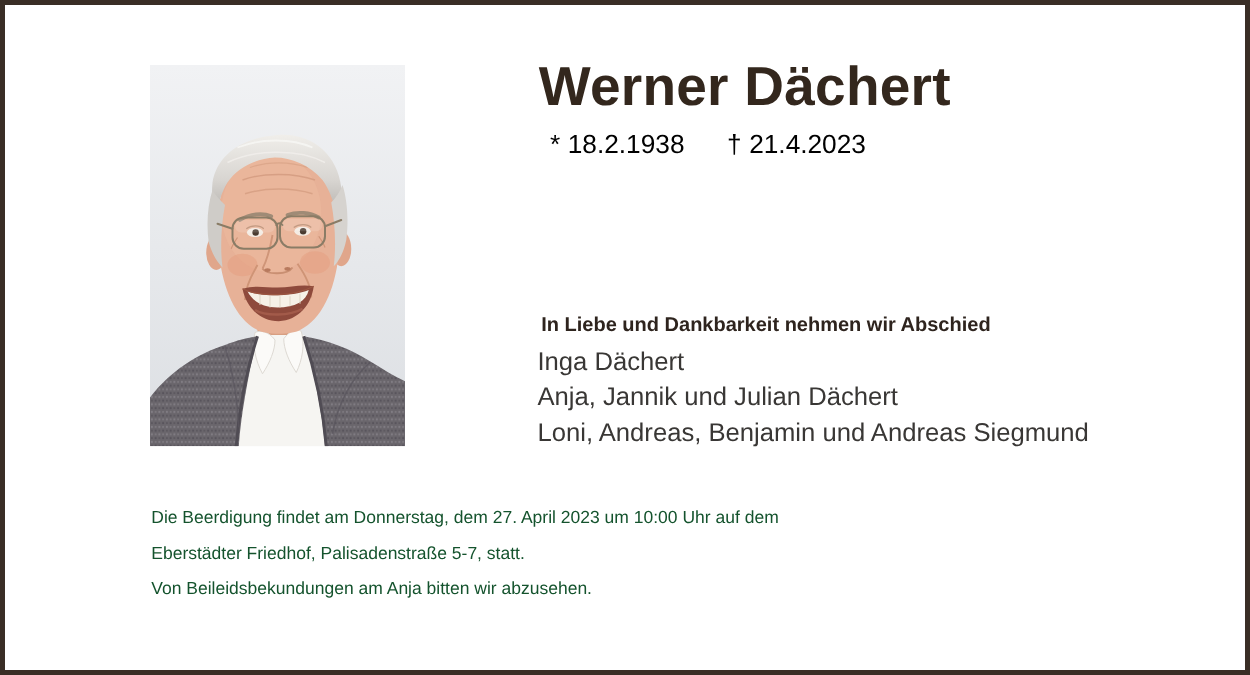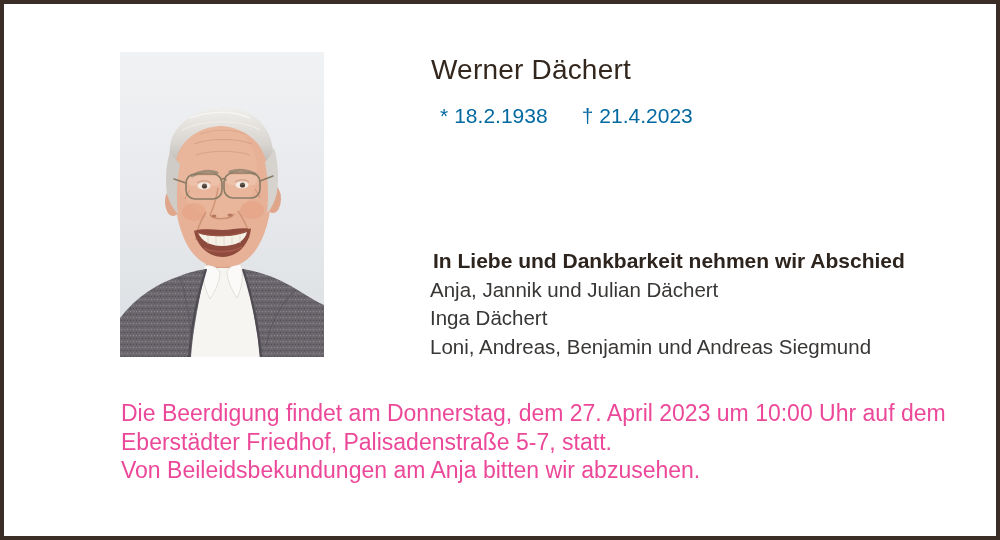--- a/index.html
+++ b/index.html
@@ -11,42 +11,42 @@
     border:4px solid #3a2e26;
     font-family:"Liberation Sans", sans-serif;
     overflow:hidden;
   }
   .photo{
     position:absolute;left:116px;top:48px;width:204px;height:305px;
   }
   .photo svg{display:block;width:100%;height:100%;}
   .name-title{
     position:absolute;left:427px;top:42px;
-    font-size:28px;font-weight:normal;line-height:48px;
+    font-size:44px;font-weight:bold;line-height:48px;
     color:#33271d;letter-spacing:0.2px;white-space:nowrap;
   }
   .dates{
     position:absolute;left:436px;top:99px;
-    font-size:21px;line-height:26px;color:#0369a1;white-space:nowrap;
+    font-size:21px;line-height:26px;color:#000000;white-space:nowrap;
   }
   .dates .death{margin-left:34px;}
   .dates .sym{margin-right:6px;}
   .farewell{
     position:absolute;left:429px;top:244px;
-    font-size:21px;font-weight:bold;line-height:26px;
+    font-size:16px;font-weight:bold;line-height:26px;
     color:#2e241e;white-space:nowrap;
   }
   .mourners{
     position:absolute;left:426px;top:272px;
     font-size:20.5px;line-height:28.4px;color:#393735;
   }
   .mourners div{white-space:nowrap;}
   .funeral{
     position:absolute;left:117px;top:395px;
-    font-size:23px;line-height:28.6px;color:#ec4899;
+    font-size:14px;line-height:28.6px;color:#14532d;
   }
   .funeral div{white-space:nowrap;}
 </style>
 </head>
 <body>
 
 <div class="sheet">
 
   <div class="photo" title="Portrait eines lächelnden älteren Mannes mit Brille, grauem Tweed-Sakko und weißem Hemd">
     <svg viewBox="0 0 204 305" xmlns="http://www.w3.org/2000/svg">
@@ -145,22 +145,22 @@
 
   <div class="name-title">Werner Dächert</div>
 
   <div class="dates">
     <span class="birth"><span class="sym">*</span><span>18.2.1938</span></span><span class="death"><span class="sym">†</span><span>21.4.2023</span></span>
   </div>
 
   <div class="farewell">In Liebe und Dankbarkeit nehmen wir Abschied</div>
 
   <div class="mourners">
+    <div>Inga Dächert</div>
     <div>Anja, Jannik und Julian Dächert</div>
-    <div>Inga Dächert</div>
     <div>Loni, Andreas, Benjamin und Andreas Siegmund</div>
   </div>
 
   <div class="funeral">
     <div>Die Beerdigung findet am Donnerstag, dem 27. April 2023 um 10:00 Uhr auf dem</div>
     <div>Eberstädter Friedhof, Palisadenstraße 5-7, statt.</div>
     <div>Von Beileidsbekundungen am Anja bitten wir abzusehen.</div>
   </div>
 
 </div>

